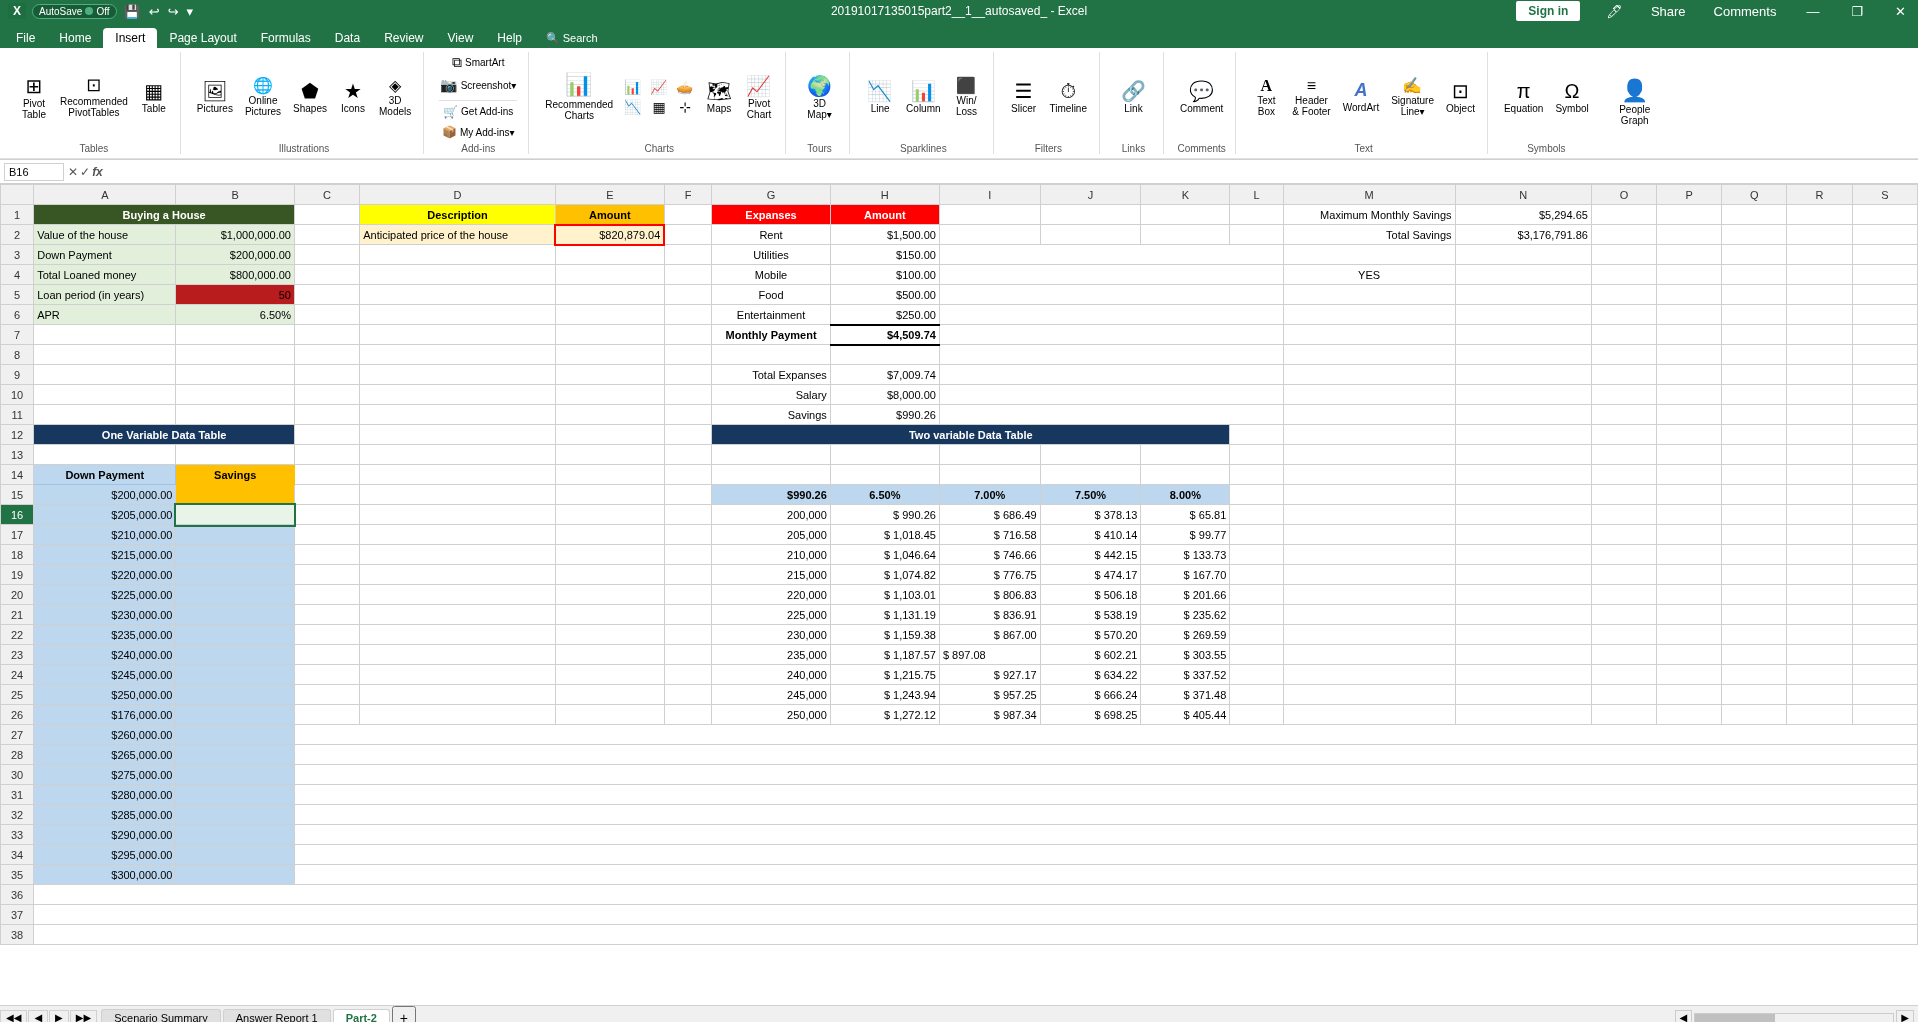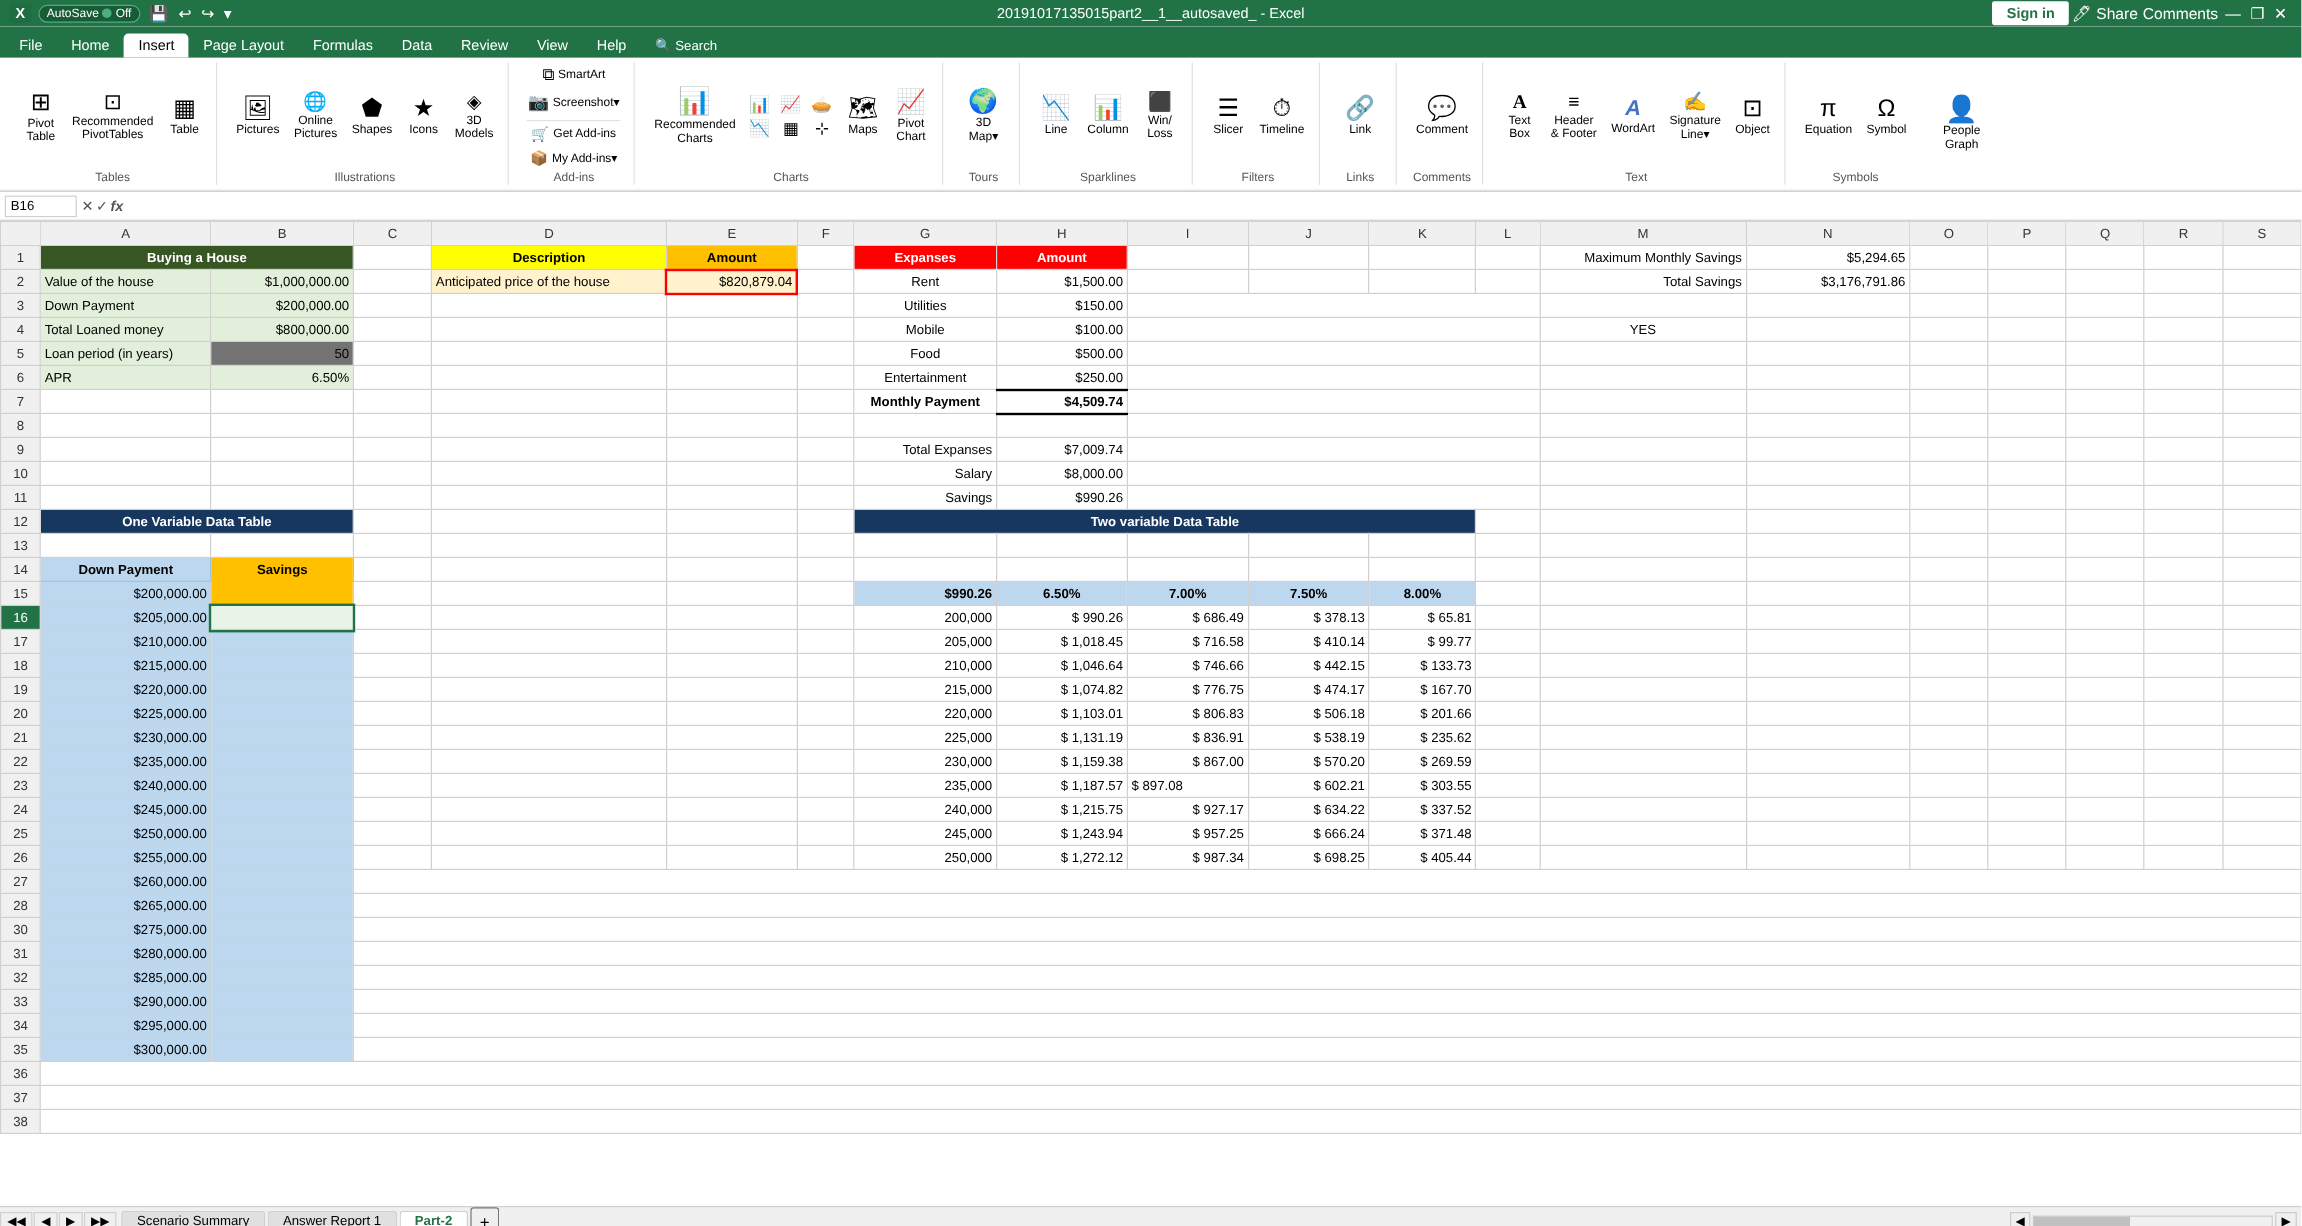--- a/index.html
+++ b/index.html
@@ -11,21 +11,21 @@
       background: #217346;
       display: flex;
       align-items: center;
       justify-content: space-between;
       padding: 0 8px;
       color: white;
       font-size: 11px;
     }
     .title-bar-left { display: flex; align-items: center; gap: 6px; }
     .title-bar-center { position: absolute; left: 50%; transform: translateX(-50%); font-size: 12px; }
-    .title-bar-right { display: flex; align-items: center; gap: 0; margin-left: auto; }
+    .title-bar-right { display: flex; align-items: center; gap: 24px; margin-left: auto; }
     .autosave-toggle {
       background: #185c37;
       border: 1px solid #4CAF7D;
       border-radius: 10px;
       padding: 1px 6px;
       font-size: 10px;
       color: white;
       display: flex;
       align-items: center;
       gap: 3px;
@@ -644,21 +644,21 @@
           <td></td>
           <td></td>
           <td></td>
           <td></td>
           <td></td>
         </tr>
 
         <tr>
           <td class="row-header">5</td>
           <td style="background:#E2EFDA;">Loan period (in years)</td>
-          <td style="background:#737373;text-align:right;">50</td>
+          <td style="background:#b91c1c;text-align:right;">50</td>
           <td></td>
           <td></td>
           <td></td>
           <td></td>
           <td style="text-align:center;">Food</td>
           <td style="text-align:right;">$500.00</td>
           <td colspan="4"></td>
           <td></td>
           <td></td>
           <td></td>
@@ -1100,21 +1100,21 @@
           <td></td>
           <td></td>
           <td></td>
           <td></td>
           <td></td>
           <td></td>
         </tr>
 
         <tr>
           <td class="row-header">26</td>
-          <td style="background:#BDD7EE;text-align:right;">$255,000.00</td>
+          <td style="background:#BDD7EE;text-align:right;">$176,000.00</td>
           <td style="background:#BDD7EE;"></td>
           <td></td>
           <td></td>
           <td></td>
           <td></td>
           <td style="text-align:right;">250,000</td>
           <td style="text-align:right;">$  1,272.12</td>
           <td style="text-align:right;">$   987.34</td>
           <td style="text-align:right;">$   698.25</td>
           <td style="text-align:right;">$   405.44</td>

